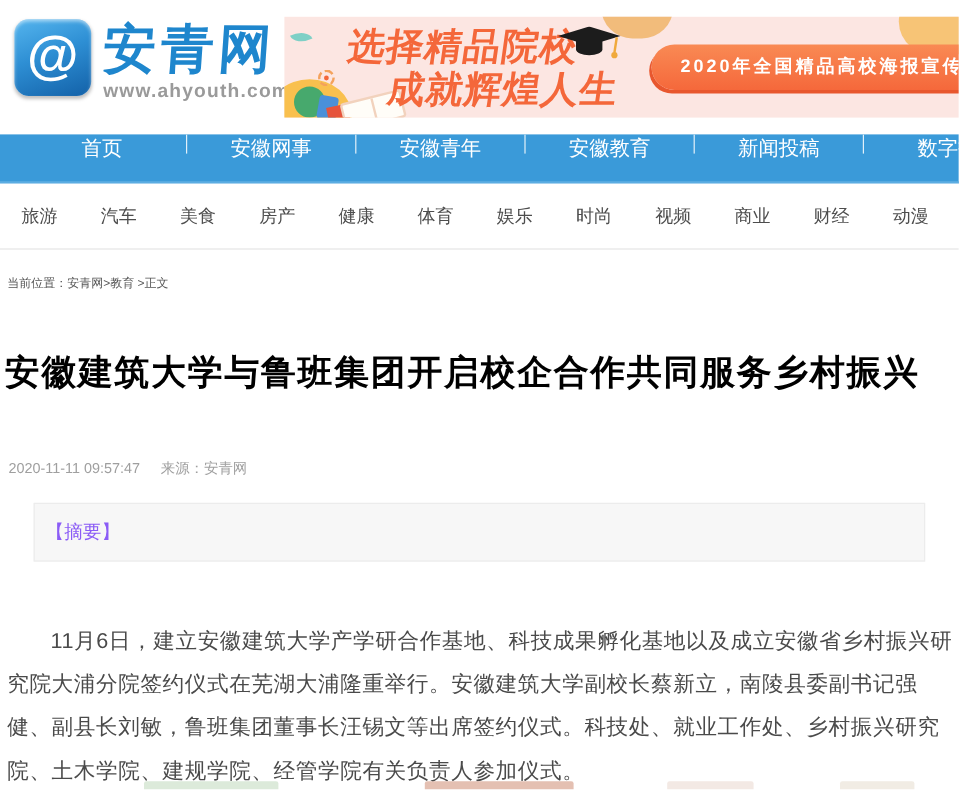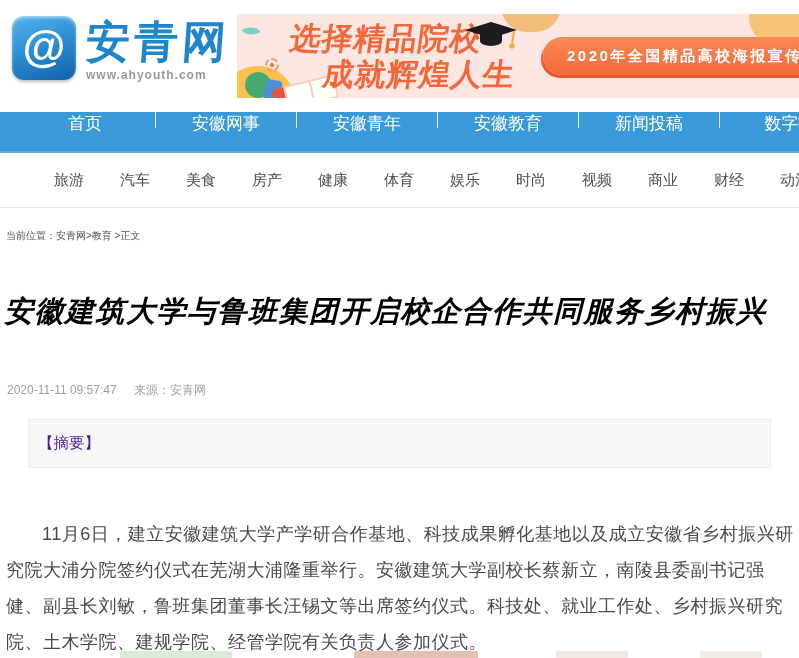--- a/index.html
+++ b/index.html
@@ -15,21 +15,21 @@
   .logo { position:absolute; left:12px; top:16px; display:flex; align-items:flex-start; cursor:pointer; }
   .logo-icon {
     width:64px; height:64px; border-radius:12px;
     background:linear-gradient(160deg,#55b5ee 0%,#2e8fd4 45%,#1361a8 100%);
     color:#fff; font-size:44px; font-weight:bold; line-height:62px; text-align:center;
     box-shadow:inset 0 2px 3px rgba(255,255,255,.5), 0 2px 3px rgba(0,0,0,.25);
   }
   .logo-texts { margin-left:10px; padding-top:2px; }
   .logo-name { font-size:44px; line-height:48px; font-weight:bold; color:#1e86cd;
                letter-spacing:4px; transform:skewX(-4deg); }
-  .logo-url { font-size:12px; font-weight:bold; color:#9a9a9a; letter-spacing:1px; margin-top:2px; }
+  .logo-url { font-size:16px; font-weight:bold; color:#9a9a9a; letter-spacing:1px; margin-top:2px; }
 
   
   .banner { position:absolute; left:237px; top:14px; width:562px; height:84px;
             background:#fce6e2; overflow:hidden; cursor:pointer; }
   .b-line1 { position:absolute; left:53px; top:4px; font-size:31px; font-weight:bold;
              color:#f4673a; transform:skewX(-8deg); letter-spacing:1px; }
   .b-line2 { position:absolute; left:86px; top:40px; font-size:31px; font-weight:bold;
              color:#f4673a; transform:skewX(-8deg); letter-spacing:1px; }
   .b-pill { position:absolute; left:306px; top:23px; width:300px; height:38px;
             background:linear-gradient(180deg,#f98a54 0%,#f5683b 100%);
@@ -57,38 +57,38 @@
   .main-nav { position:absolute; top:112px; left:0; width:799px; height:41px;
               background:#3a9ad9; display:flex; padding-left:15px;
               overflow:hidden; border-bottom:2px solid #5cade2; }
   .main-nav .nav-item { flex:0 0 140px; text-align:center; color:#fff; font-size:17px;
                         cursor:pointer; white-space:nowrap; }
   .main-nav .nav-sep { flex:0 0 1px; height:16px; background:rgba(255,255,255,.85); }
 
   
   .sub-nav { position:absolute; top:153px; left:0; width:799px; height:55px; background:#fff;
              border-bottom:1px solid #e4e4e4; display:flex; align-items:center; padding-left:18px; }
-  .sub-nav .sub-item { flex:0 0 66px; text-align:right; color:#4d4d4d; font-size:15px;
+  .sub-nav .sub-item { flex:0 0 66px; text-align:left; color:#4d4d4d; font-size:15px;
                        cursor:pointer; white-space:nowrap; }
 
   
   .breadcrumb { position:absolute; top:229px; left:6px; font-size:10px; color:#555; }
   .breadcrumb .crumb-link { cursor:pointer; }
 
   
   .article-title { position:absolute; top:291px; left:4px; width:793px;
                    font-size:29px; font-weight:bold; color:#000; letter-spacing:1.5px;
-                   line-height:40px; white-space:nowrap;font-style:italic; }
+                   line-height:40px; white-space:nowrap; }
   .article-meta { position:absolute; top:382px; left:7px; font-size:12px; color:#9f9f9f; }
   .article-meta .meta-source { margin-left:14px; }
 
   .abstract-box { position:absolute; top:419px; left:28px; width:743px;
                   background:#f7f7f7; border:1px solid #ececec;
                   display:flex; align-items:center; padding:13px 14px 13px 9px; }
-  .abstract-label { flex:0 0 auto; font-size:15.5px; color:#4c1d95; margin-right:12px; white-space:nowrap; }
+  .abstract-label { flex:0 0 auto; font-size:15.5px; color:#8b5cf6; margin-right:12px; white-space:nowrap; }
   .abstract-text { font-size:15.5px; color:#555; line-height:30px; }
 
   .article-body { position:absolute; top:516px; left:6px; width:788px;
                   font-size:18px; color:#4a4a4a; line-height:36px; text-indent:2em;
                   letter-spacing:.5px; }
 
   
   .photo-strip { position:absolute; top:651px; left:0; width:799px; height:7px; }
   .photo-strip span { position:absolute; top:0; height:7px; border-radius:2px 2px 0 0; }
   .sliver-1 { left:120px; width:112px; background:#dceada; }

